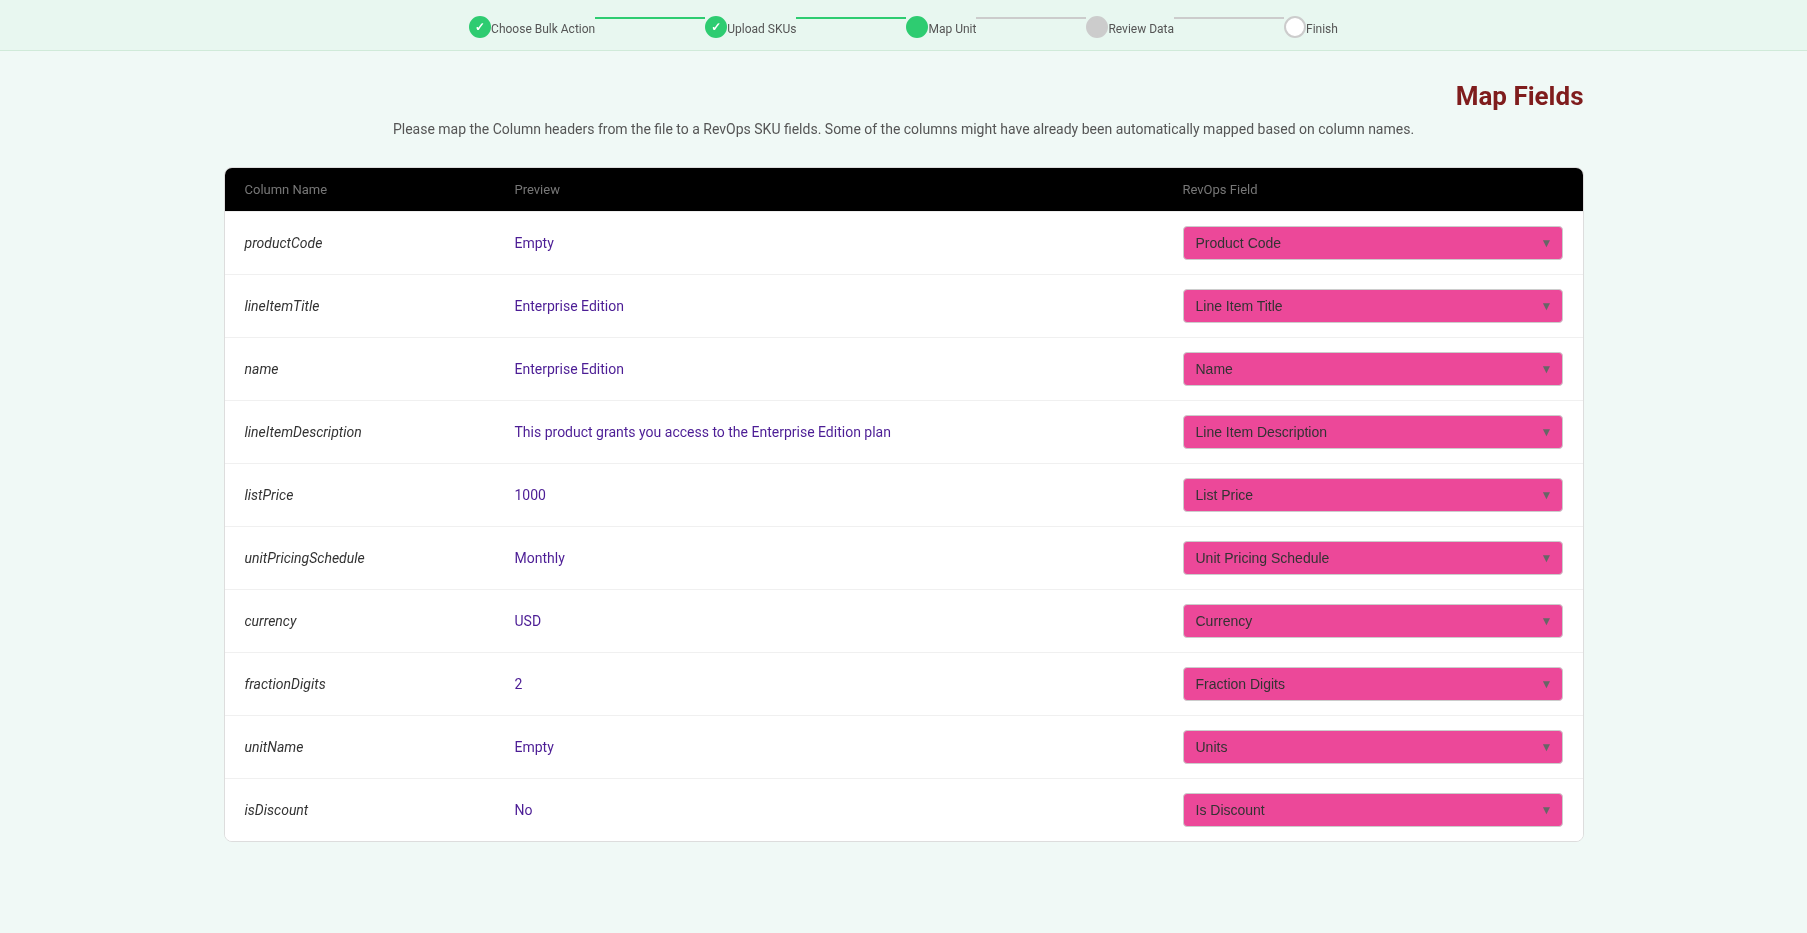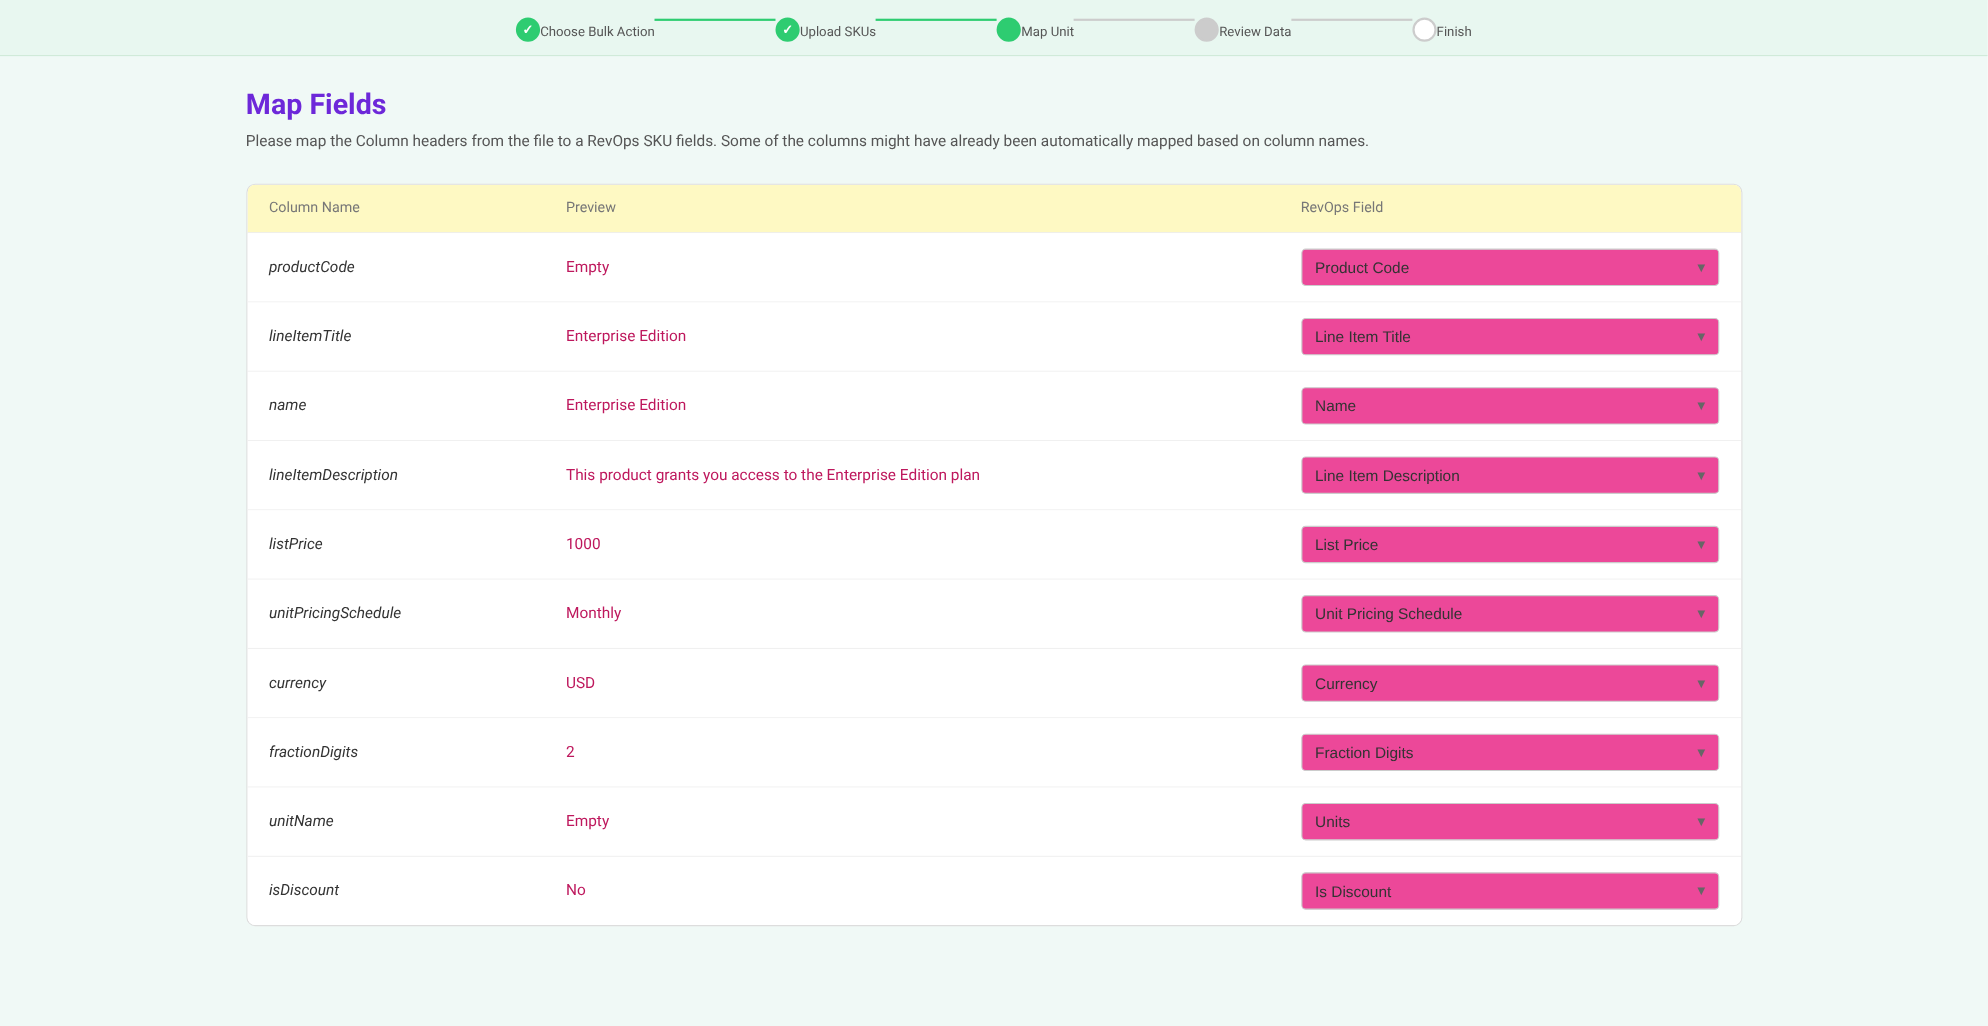--- a/index.html
+++ b/index.html
@@ -95,45 +95,46 @@
       font-size: 12px;
     }
 
     .main-content {
       max-width: 1440px;
       margin: 0 auto;
       padding: 30px 40px;
     }
 
     .page-title {
-      text-align: left;
+      text-align: right;
       font-size: 26px;
       font-weight: 700;
-      color: #6d28d9;
+      color: #7f1d1d;
       margin-bottom: 10px;
     }
 
     .page-subtitle {
+      text-align: center;
       font-size: 14px;
       color: #555;
       margin-bottom: 30px;
     }
 
     .mapping-table {
       background: white;
       border: 1px solid #ddd;
       border-radius: 8px;
       overflow: hidden;
     }
 
     .table-header {
       display: grid;
       grid-template-columns: 270px 1fr 380px;
       padding: 14px 20px;
-      background: #fef9c3;
+      background: #000000;
       border-bottom: 1px solid #eee;
       font-size: 13px;
       color: #777;
     }
 
     .table-row {
       display: grid;
       grid-template-columns: 270px 1fr 380px;
       padding: 14px 20px;
       border-bottom: 1px solid #f0f0f0;
@@ -146,21 +147,21 @@
     }
 
     .col-name {
       font-size: 14px;
       color: #333;
       font-style: italic;
     }
 
     .col-preview {
       font-size: 14px;
-      color: #be185d;
+      color: #4c1d95;
     }
 
     .col-revops {
       display: flex;
       align-items: center;
     }
 
     .select-wrapper {
       position: relative;
       width: 100%;

